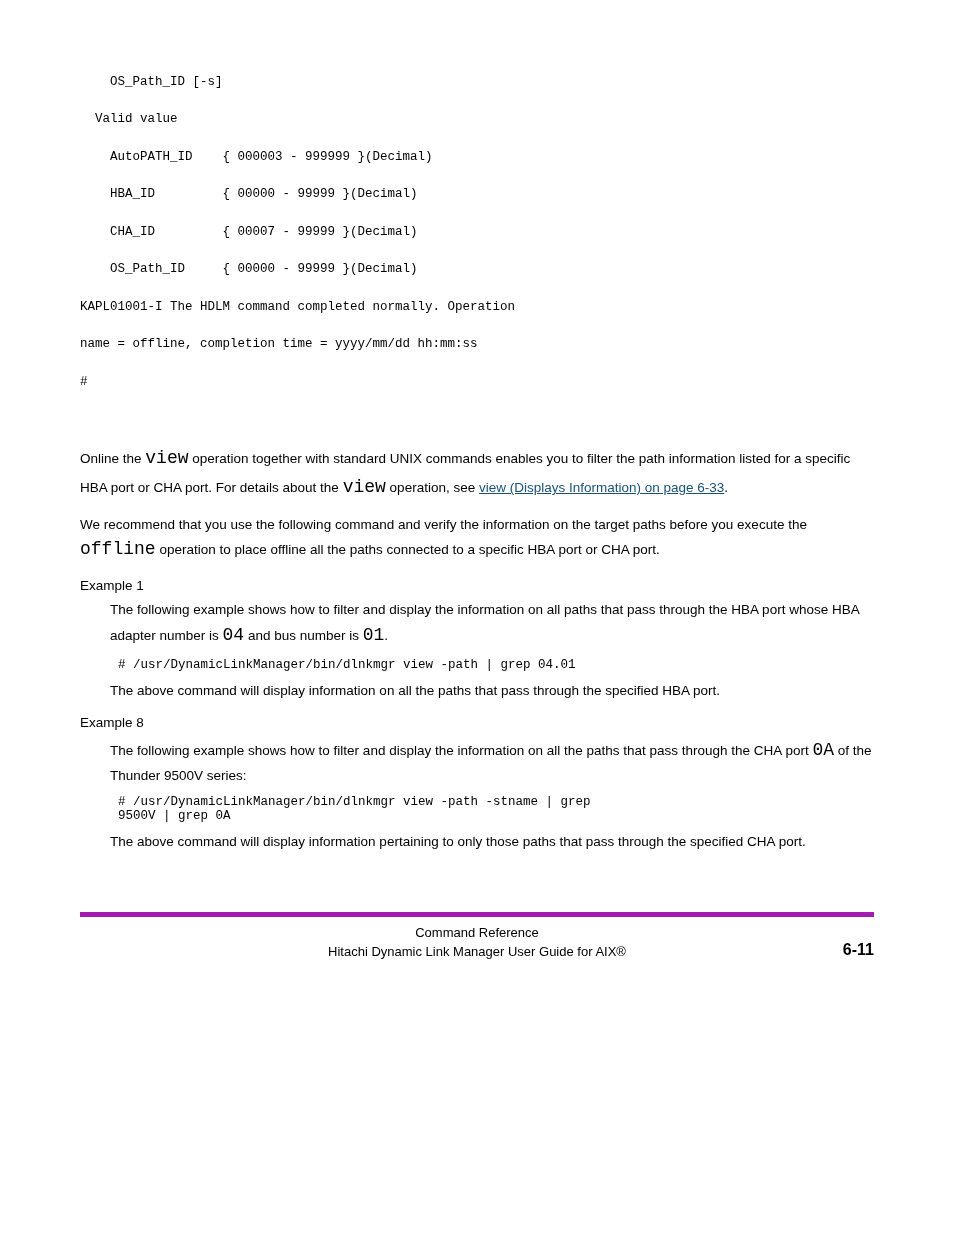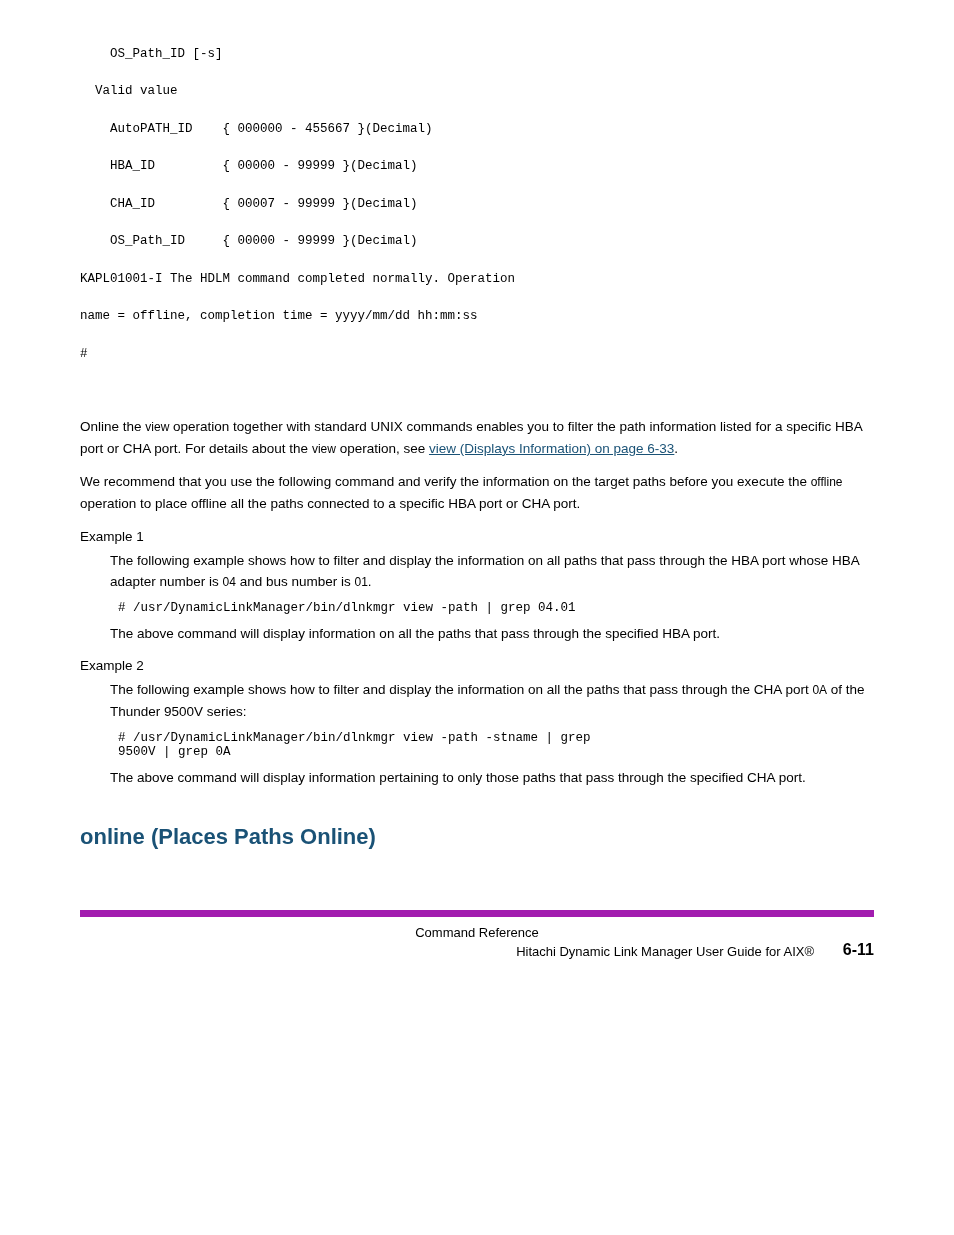--- a/index.html
+++ b/index.html
@@ -8,21 +8,21 @@
       font-size: 14px;
       background: #ffffff;
       color: #000000;
       width: 954px;
       min-height: 1235px;
       position: relative;
     }
     .page {
       width: 954px;
       min-height: 1235px;
-      padding: 16px 80px 80px 80px;
+      padding: 44px 80px 80px 80px;
       position: relative;
     }
     .code-block {
       font-family: 'Courier New', Courier, monospace;
       font-size: 12.5px;
       line-height: 1.5;
       background: #ffffff;
       margin-bottom: 24px;
       padding: 10px 0;
       white-space: pre;
@@ -34,22 +34,22 @@
       margin-bottom: 12px;
       margin-top: 6px;
     }
     .body-text {
       font-size: 13.5px;
       line-height: 1.6;
       margin-bottom: 12px;
       color: #000;
     }
     .body-text code, .inline-code {
-      font-family: Liberation Sans, sans-serif;
-      font-size: 12px;
+      font-family: Liberation Mono, monospace;
+      font-size: 18px;
       margin-top: 15px;
     }
     .link {
       color: #1a5276;
       text-decoration: underline;
       cursor: pointer;
     }
     .example-heading {
       font-size: 13.5px;
       font-weight: normal;
@@ -75,21 +75,21 @@
       font-size: 22px;
       font-weight: bold;
       color: #1a5276;
       margin-top: 36px;
       margin-bottom: 16px;
     }
     .footer-row {
       display: flex;
       justify-content: space-between;
       align-items: flex-end;
-      border-top: 7px solid #a21caf;
+      border-top: 5px solid #a21caf;
       padding-top: 8px;
       margin-top: 60px;
     }
     .footer-center {
       text-align: center;
       font-size: 13px;
       flex: 1;
     }
     .footer-right {
       font-size: 16px;
@@ -99,21 +99,21 @@
     }
   </style>
 </head>
 <body>
 
 <div class="page">
 
   <div class="code-block">
     <span>OS_Path_ID [-s]</span>
     <br><span>  Valid value</span>
-    <br><span>    AutoPATH_ID    { 000000 - 455667 }(Decimal)</span>
+    <br><span>    AutoPATH_ID    { 000003 - 999999 }(Decimal)</span>
     <br><span>    HBA_ID         { 00000 - 99999 }(Decimal)</span>
     <br><span>    CHA_ID         { 00007 - 99999 }(Decimal)</span>
     <br><span>    OS_Path_ID     { 00000 - 99999 }(Decimal)</span>
     <br><span>KAPL01001-I The HDLM command completed normally. Operation</span>
     <br><span>name = offline, completion time = yyyy/mm/dd hh:mm:ss</span>
     <br><span>#</span>
   </div>
 
   <div>
 
@@ -127,37 +127,36 @@
 
     <div class="example-heading">Example 1</div>
     <div class="example-indent">
       <p class="example-text">
         <span>The following example shows how to filter and display the information on all paths that pass through the HBA port whose HBA adapter number is </span><code class="inline-code">04</code><span> and bus number is </span><code class="inline-code">01</code><span>.</span>
       </p>
       <div class="code-inline-block"># /usr/DynamicLinkManager/bin/dlnkmgr view -path | grep 04.01</div>
       <p class="example-text">The above command will display information on all the paths that pass through the specified HBA port.</p>
     </div>
 
-    <div class="example-heading">Example 2</div>
+    <div class="example-heading">Example 8</div>
     <div class="example-indent">
       <p class="example-text">
         <span>The following example shows how to filter and display the information on all the paths that pass through the CHA port </span><code class="inline-code">0A</code><span> of the Thunder 9500V series:</span>
       </p>
       <div class="code-inline-block"># /usr/DynamicLinkManager/bin/dlnkmgr view -path -stname | grep
 9500V | grep 0A</div>
       <p class="example-text">The above command will display information pertaining to only those paths that pass through the specified CHA port.</p>
     </div>
   </div>
 
   <div>
-    <div class="section-title-large">online (Places Paths Online)</div>
   </div>
 
   <div class="footer-row">
     <div style="min-width:60px;"></div>
     <div class="footer-center">
       <div>Command Reference</div>
-      <div style="margin-top:4px; font-size:13px;text-align:right;">Hitachi Dynamic Link Manager User Guide for AIX®</div>
+      <div style="margin-top:4px; font-size:13px;">Hitachi Dynamic Link Manager User Guide for AIX®</div>
     </div>
     <div class="footer-right">6-11</div>
   </div>
 
 </div>
 
 </body></html>

